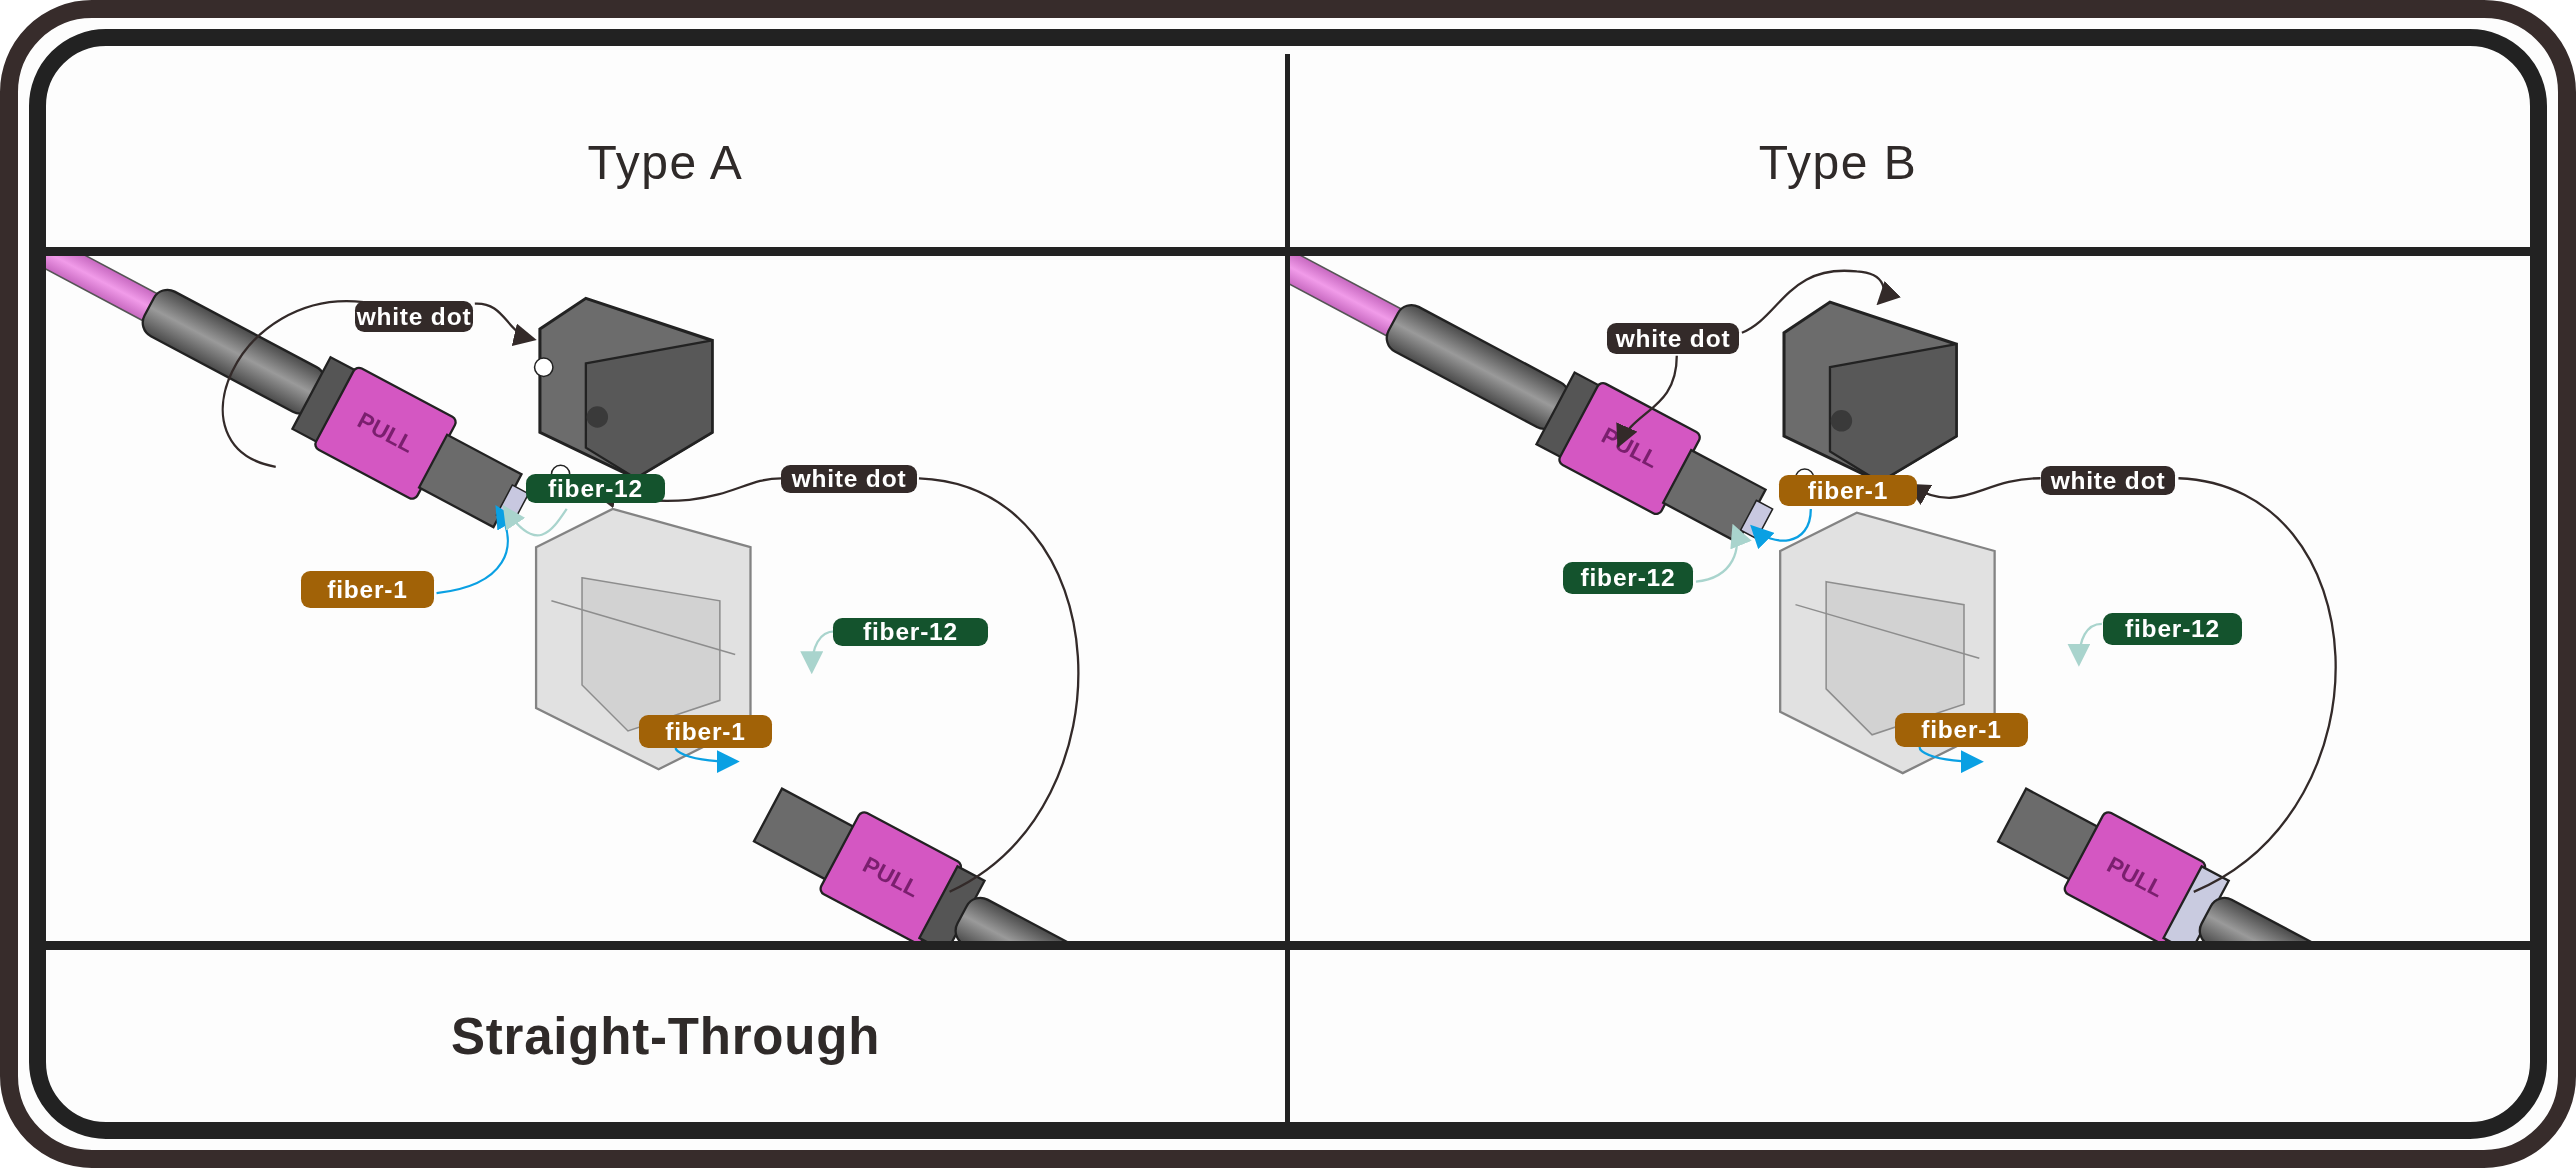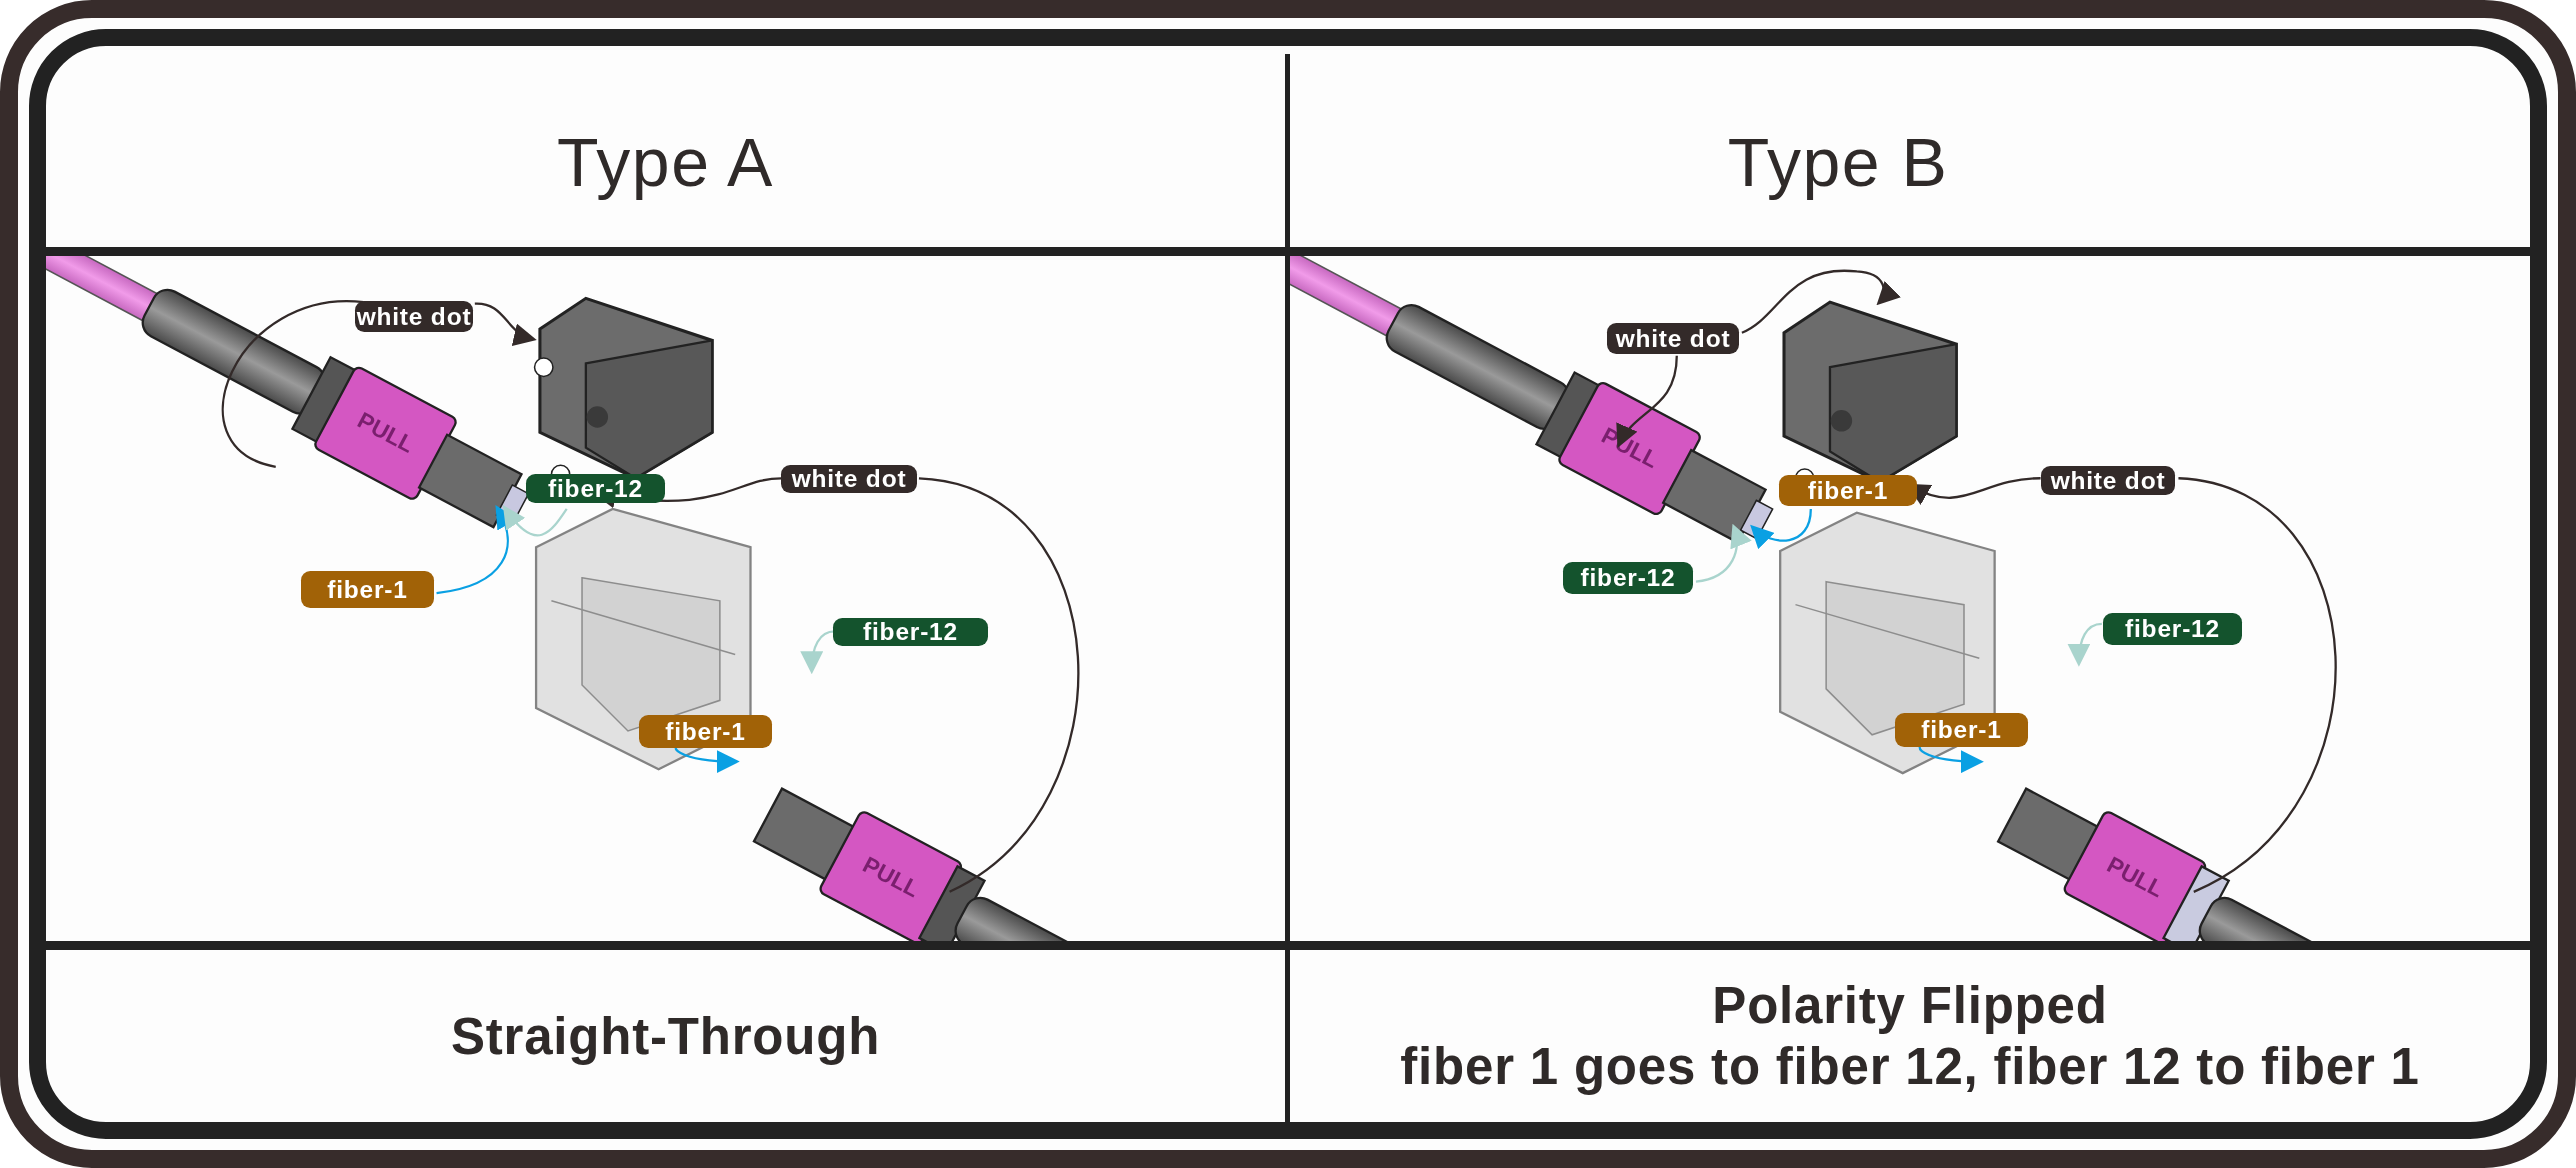--- a/index.html
+++ b/index.html
@@ -7,21 +7,21 @@
          font-family:"Liberation Sans", "DejaVu Sans", sans-serif; }
   .frame-outer { position:absolute; left:0; top:0; width:2576px; height:1168px; box-sizing:border-box;
                  border:18.4px solid #372c2b; border-radius:92px; background:#fdfdfd; }
   .frame-inner { position:absolute; left:29px; top:29px; width:2518px; height:1110px; box-sizing:border-box;
                  border:17px solid #222222; border-radius:77px; background:#fdfdfd; overflow:hidden; }
   
   .vdiv { position:absolute; left:1239px; top:7.7px; width:4.6px; height:1069px; background:#222; }
   .hbar1 { position:absolute; left:0; top:201px; width:100%; height:9.2px; background:#222; }
   .hbar2 { position:absolute; left:0; top:895px; width:100%; height:9.2px; background:#222; }
   .cell { position:absolute; display:flex; align-items:center; justify-content:center; text-align:center; color:#2f2a29; }
-  .hdr { top:0; height:232px; font-size:68px; letter-spacing:1.5px; }
+  .hdr { top:0; height:232px; font-size:48px; letter-spacing:1.5px; }
   .hdr.left { left:0; width:1239px; }
   .hdr.right { left:1172px; width:1240px; }
   .cap { top:904px; height:172px; flex-direction:column; font-weight:bold; font-size:51px; line-height:61px; letter-spacing:0.8px;border-radius:22px; }
   .cap.left { left:0; width:1239px; }
   .cap.right { left:1244px; width:1240px; }
   .diagram { position:absolute; top:210px; height:685px; overflow:hidden; }
   .diagram.left { left:0; width:1239px; }
   .diagram.right { left:1244px; width:1240px; }
   .diagram svg { position:absolute; left:0; top:0; width:100%; height:100%; }
   .tag { position:absolute; border-radius:9.2px; color:#ffffff; font-weight:bold; font-size:24.5px;
@@ -181,18 +181,14 @@
     <div class="tag f1" style="left:489px;top:219px;width:138px;height:31px;">fiber-1</div>
     <div class="tag f12" style="left:273px;top:306px;width:130px;height:32px;">fiber-12</div>
     <div class="tag dot" style="left:751px;top:210px;width:134px;height:29px;">white dot</div>
     <div class="tag f12" style="left:813px;top:357px;width:139px;height:32px;">fiber-12</div>
     <div class="tag f1" style="left:605px;top:457px;width:133px;height:34px;">fiber-1</div>
   </div>
 
   <div class="cell cap left">
     <div>Straight-Through</div>
   </div>
-  <div class="cell cap right">
-    <div>Polarity Flipped</div>
-    <div>fiber 1 goes to fiber 12, fiber 12 to fiber 1</div>
-  </div>
 </div>
 
 
 </body></html>

